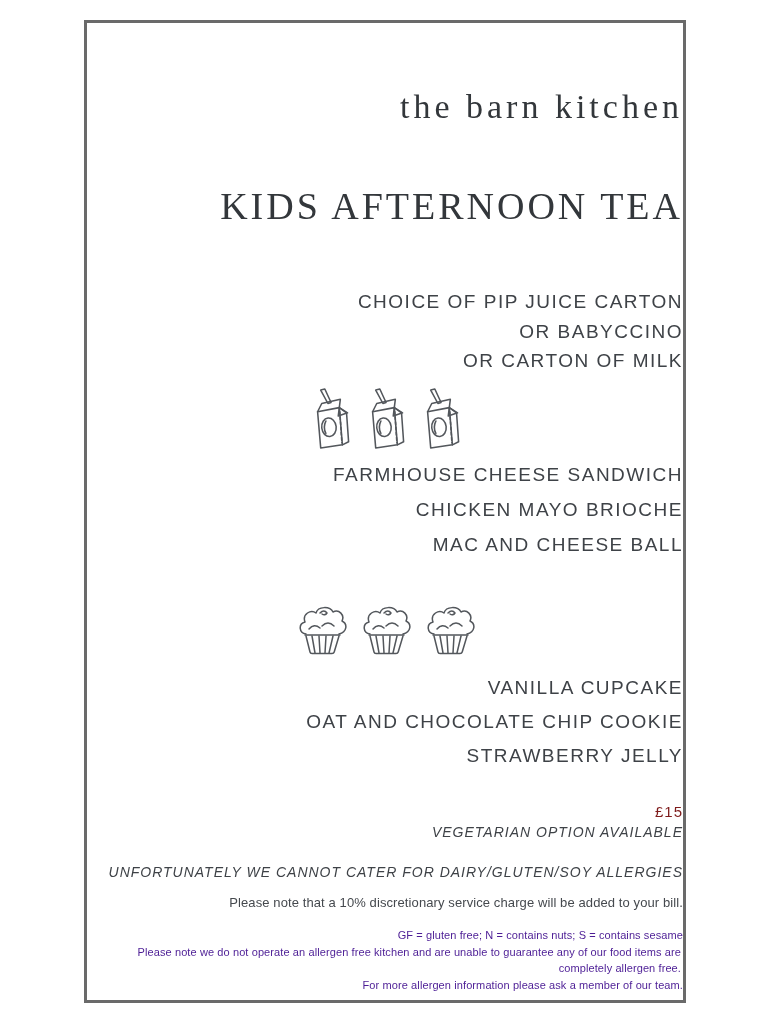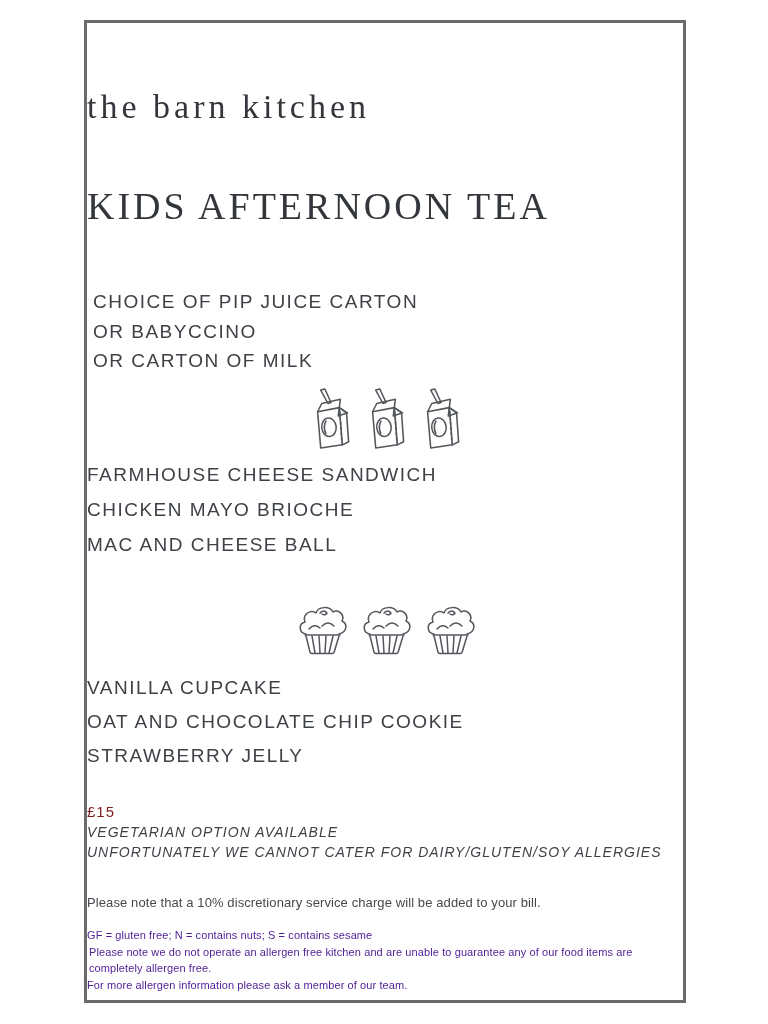--- a/index.html
+++ b/index.html
@@ -22,21 +22,21 @@
     width: 602px;
     height: 983px;
     border: 3px solid #6a6a6a;
     box-sizing: border-box;
     background: #ffffff;
   }
   .center-line {
     position: absolute;
     left: 0;
     right: 0;
-    text-align: left;
+    text-align: right;
     color: #3e4247;
     white-space: nowrap;
   }
   .restaurant-name {
     top: 63px;
     font-family: "Liberation Serif", serif;
     font-size: 34px;
     letter-spacing: 4px;
     color: #33373b;
     line-height: 42px;
@@ -211,21 +211,21 @@
     <div class="center-line sweet-block">
       <span class="menu-line">VANILLA CUPCAKE</span>
       <span class="menu-line">OAT AND CHOCOLATE CHIP COOKIE</span>
       <span class="menu-line">STRAWBERRY JELLY</span>
     </div>
 
     <div class="center-line price-line">£15</div>
 
     <div class="center-line italic-block">
       <span class="one-line" style="display:block; white-space:nowrap;">VEGETARIAN OPTION AVAILABLE</span>
-      <span class="one-line" style="display:block; white-space:nowrap;">UNFORTUNATELY WE CANNOT CATER FOR DAIRY/GLUTEN/SOY ALLERGIES</span>
+      <span class="one-line" style="display:block; white-space:nowrap;margin-top:20px;">UNFORTUNATELY WE CANNOT CATER FOR DAIRY/GLUTEN/SOY ALLERGIES</span>
     </div>
 
     <div class="center-line service-note">Please note that a 10% discretionary service charge will be added to your bill.</div>
 
     <div class="center-line allergen-block">
       <span class="one-line">GF = gluten free; N = contains nuts; S = contains sesame</span>
       <span class="wrap-line">Please note we do not operate an allergen free kitchen and are unable to guarantee any of our food items are completely allergen free.</span>
       <span class="one-line">For more allergen information please ask a member of our team.</span>
     </div>
 

